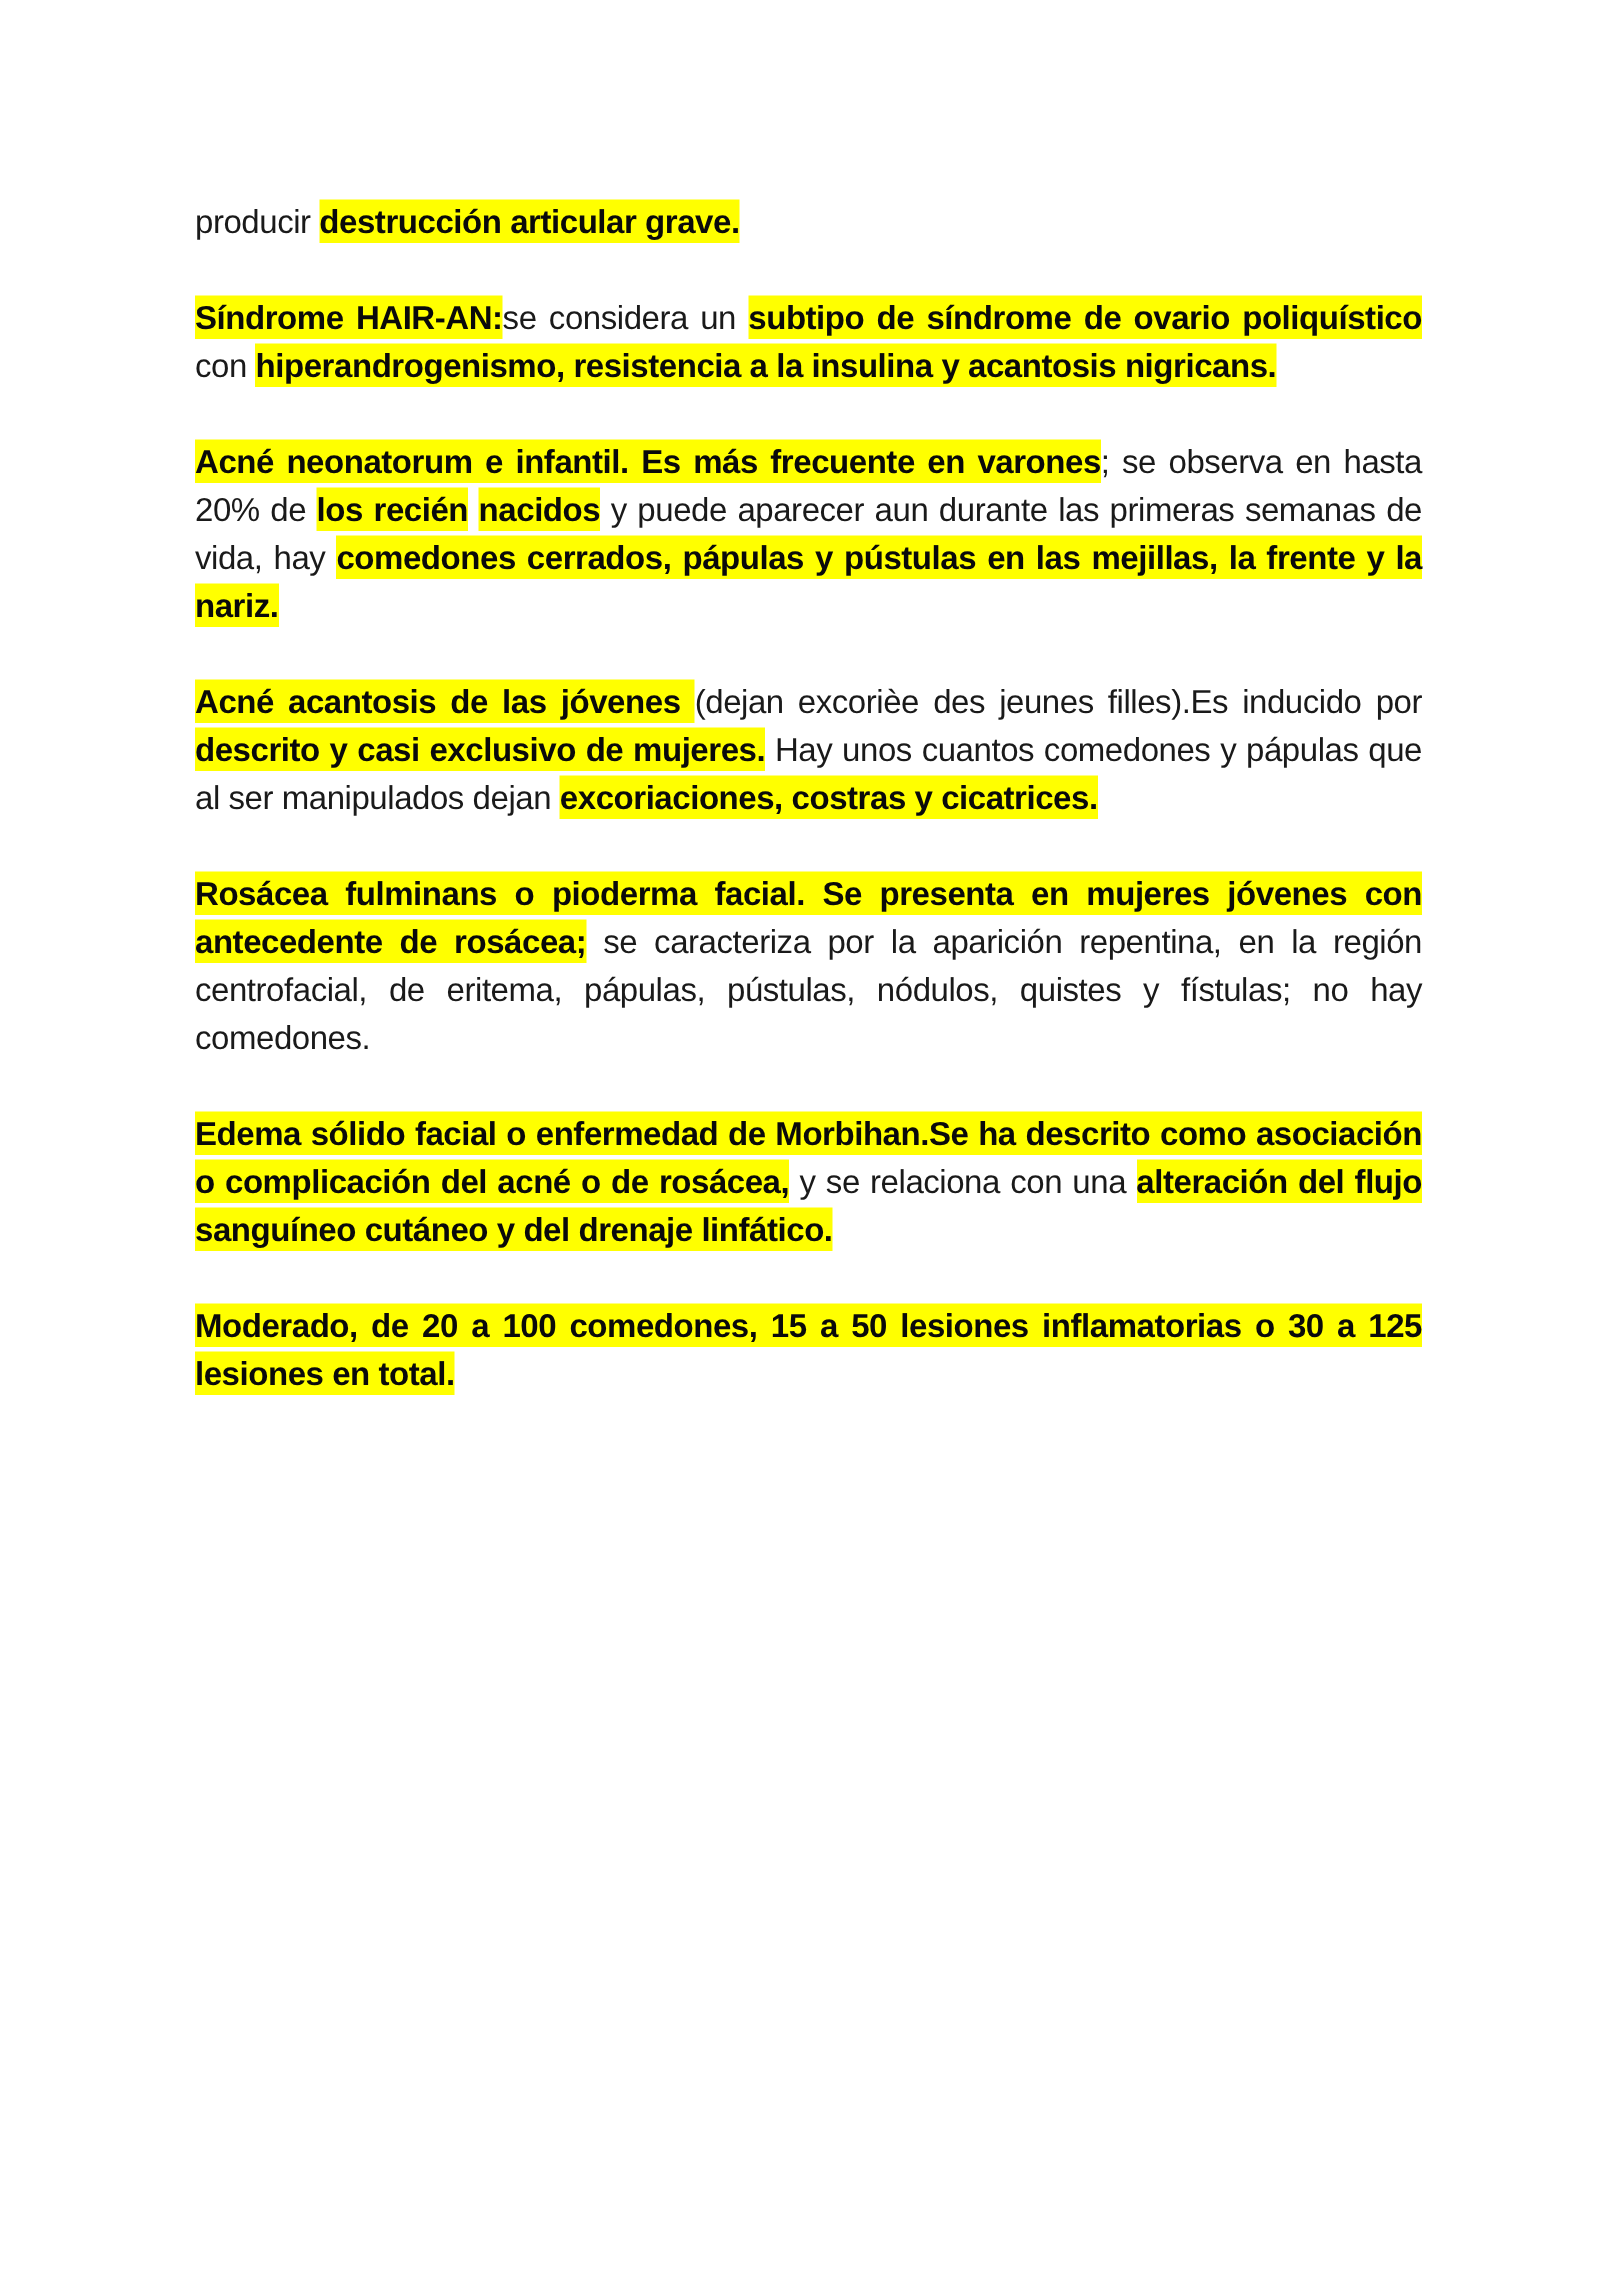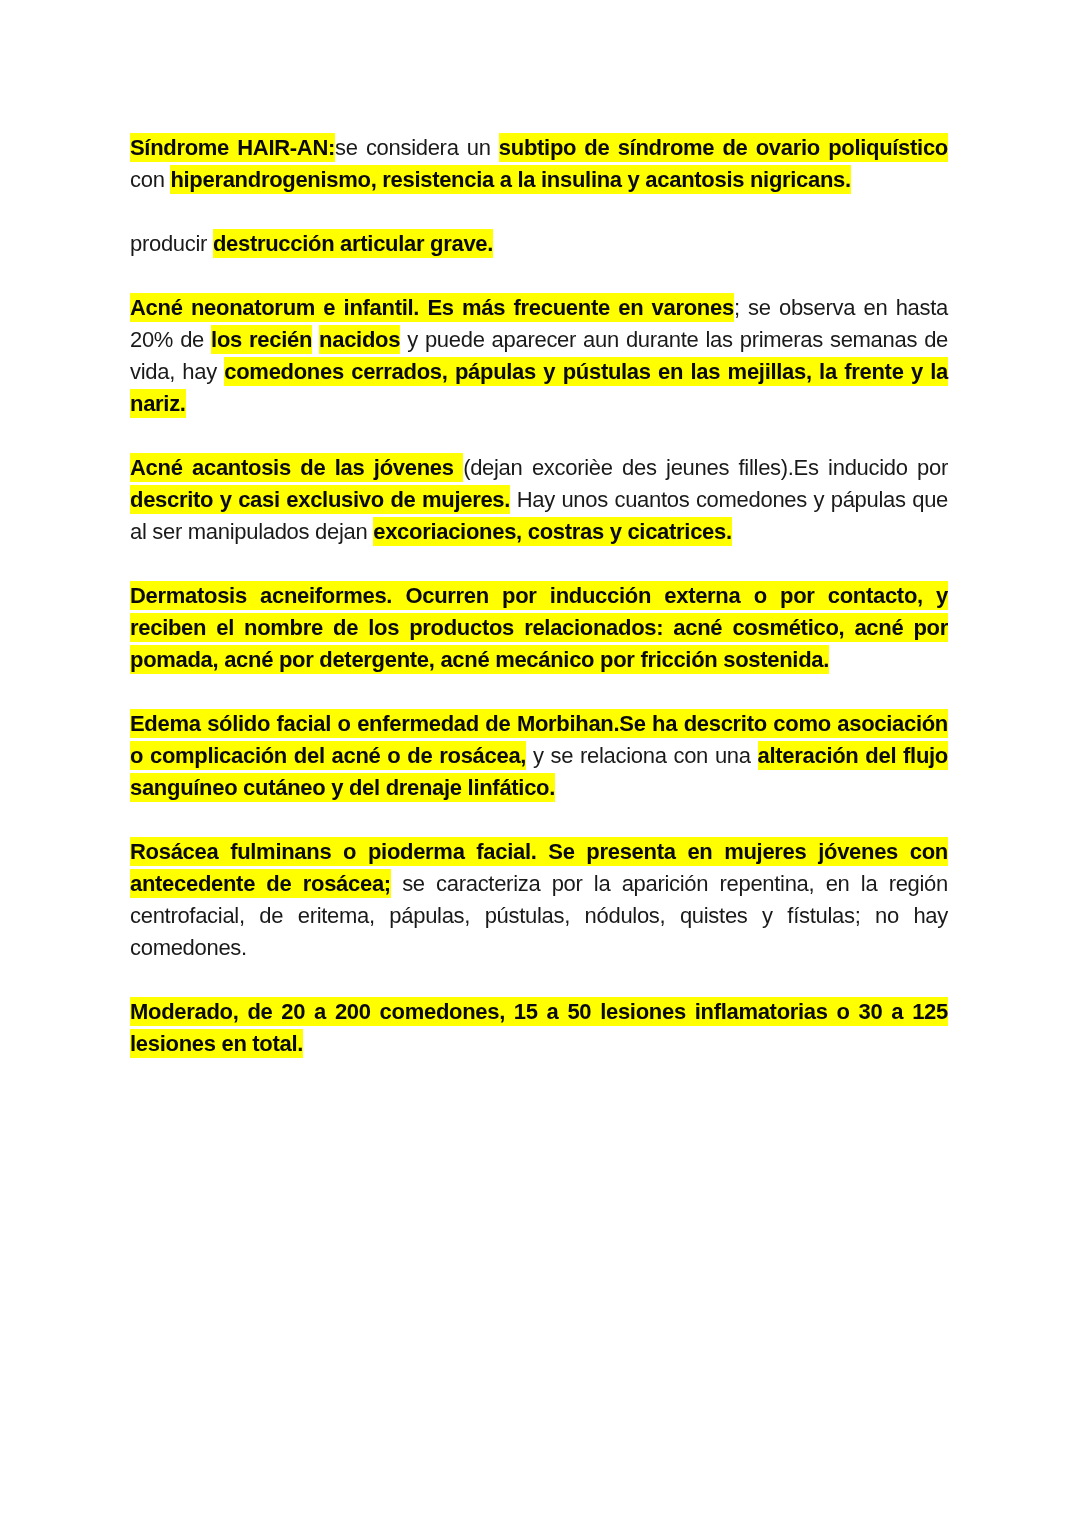--- a/index.html
+++ b/index.html
@@ -40,47 +40,44 @@
       box-decoration-break: clone;
       padding: 2px 0;
     }
   </style>
 </head>
 <body>
 
 <div class="page">
 
   <p class="para">
-    <span class="seg-hl">Síndrome HAIR-AN:</span><span class="seg-plain">se considera un </span><span class="seg-hl">subtipo de síndrome de ovario poliquístico</span><span class="seg-plain"> con </span><span class="seg-hl">hiperandrogenismo, resistencia a la insulina y acantosis nigricans.</span>
+    <span class="seg-plain">producir </span><span class="seg-hl">destrucción articular grave.</span>
   </p>
 
   <p class="para">
-    <span class="seg-plain">producir </span><span class="seg-hl">destrucción articular grave.</span>
+    <span class="seg-hl">Síndrome HAIR-AN:</span><span class="seg-plain">se considera un </span><span class="seg-hl">subtipo de síndrome de ovario poliquístico</span><span class="seg-plain"> con </span><span class="seg-hl">hiperandrogenismo, resistencia a la insulina y acantosis nigricans.</span>
   </p>
 
   <p class="para">
     <span class="seg-hl">Acné neonatorum e infantil. Es más frecuente en varones</span><span class="seg-plain">; se observa en hasta 20% de </span><span class="seg-hl">los recién</span><span class="seg-plain"> </span><span class="seg-hl">nacidos</span><span class="seg-plain"> y puede aparecer aun durante las primeras semanas de vida, hay </span><span class="seg-hl">comedones cerrados, pápulas y pústulas en las mejillas, la frente y la nariz.</span>
   </p>
 
   <p class="para">
     <span class="seg-hl">Acné acantosis de las jóvenes </span><span class="seg-plain">(dejan excorièe des jeunes filles).Es inducido por </span><span class="seg-hl">descrito y casi exclusivo de mujeres.</span><span class="seg-plain"> Hay unos cuantos comedones y pápulas que al ser manipulados dejan </span><span class="seg-hl">excoriaciones, costras y cicatrices.</span>
   </p>
 
+
+
   <p class="para">
-    <span class="seg-hl">Dermatosis acneiformes. Ocurren por inducción externa o por contacto, y reciben el nombre de los productos relacionados: acné cosmético, acné por pomada, acné por detergente, acné mecánico por fricción sostenida.</span>
+    <span class="seg-hl">Rosácea fulminans o pioderma facial. Se presenta en mujeres jóvenes con antecedente de rosácea;</span><span class="seg-plain"> se caracteriza por la aparición repentina, en la región centrofacial, de eritema, pápulas, pústulas, nódulos, quistes y fístulas; no hay comedones.</span>
   </p>
-
 
   <p class="para">
     <span class="seg-hl">Edema sólido facial o enfermedad de Morbihan.Se ha descrito como asociación o complicación del acné o de rosácea,</span><span class="seg-plain"> y se relaciona con una </span><span class="seg-hl">alteración del flujo sanguíneo cutáneo y del drenaje linfático.</span>
   </p>
 
-  <p class="para">
-    <span class="seg-hl">Rosácea fulminans o pioderma facial. Se presenta en mujeres jóvenes con antecedente de rosácea;</span><span class="seg-plain"> se caracteriza por la aparición repentina, en la región centrofacial, de eritema, pápulas, pústulas, nódulos, quistes y fístulas; no hay comedones.</span>
-  </p>
-
 
   <p class="para">
-    <span class="seg-hl">Moderado, de 20 a 200 comedones, 15 a 50 lesiones inflamatorias o 30 a 125 lesiones en total.</span>
+    <span class="seg-hl">Moderado, de 20 a 100 comedones, 15 a 50 lesiones inflamatorias o 30 a 125 lesiones en total.</span>
   </p>
 
 
 </div>
 
 </body></html>

